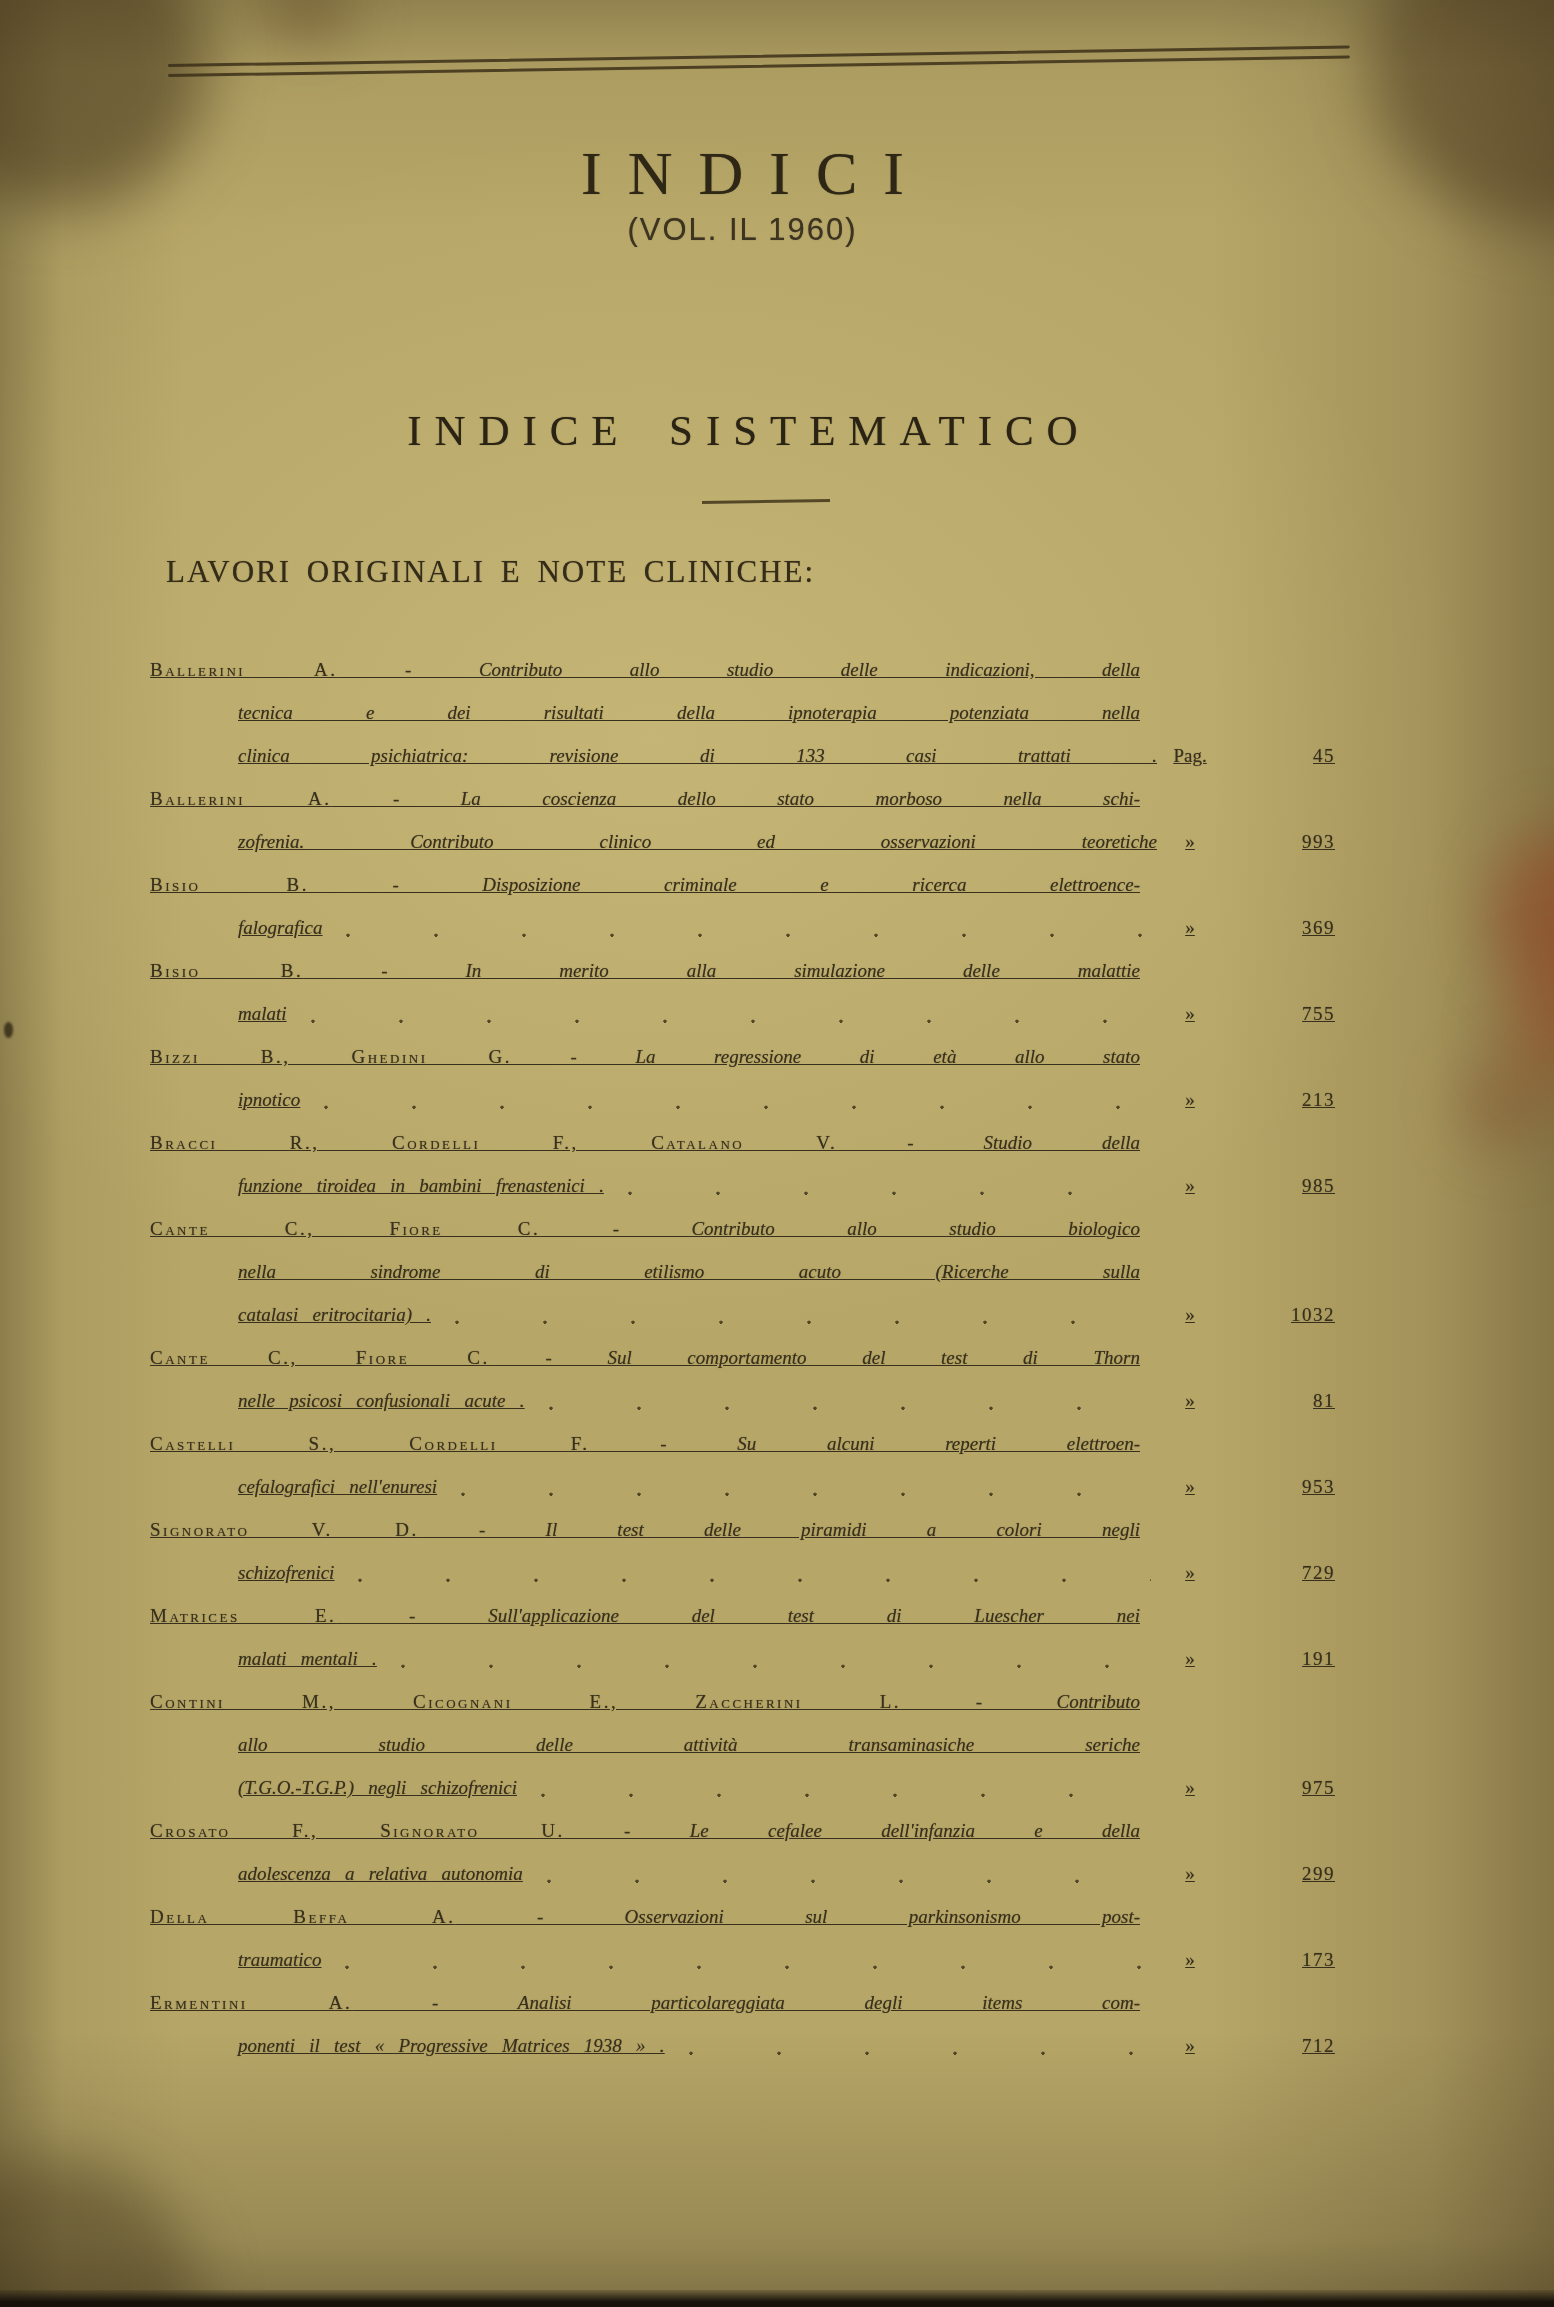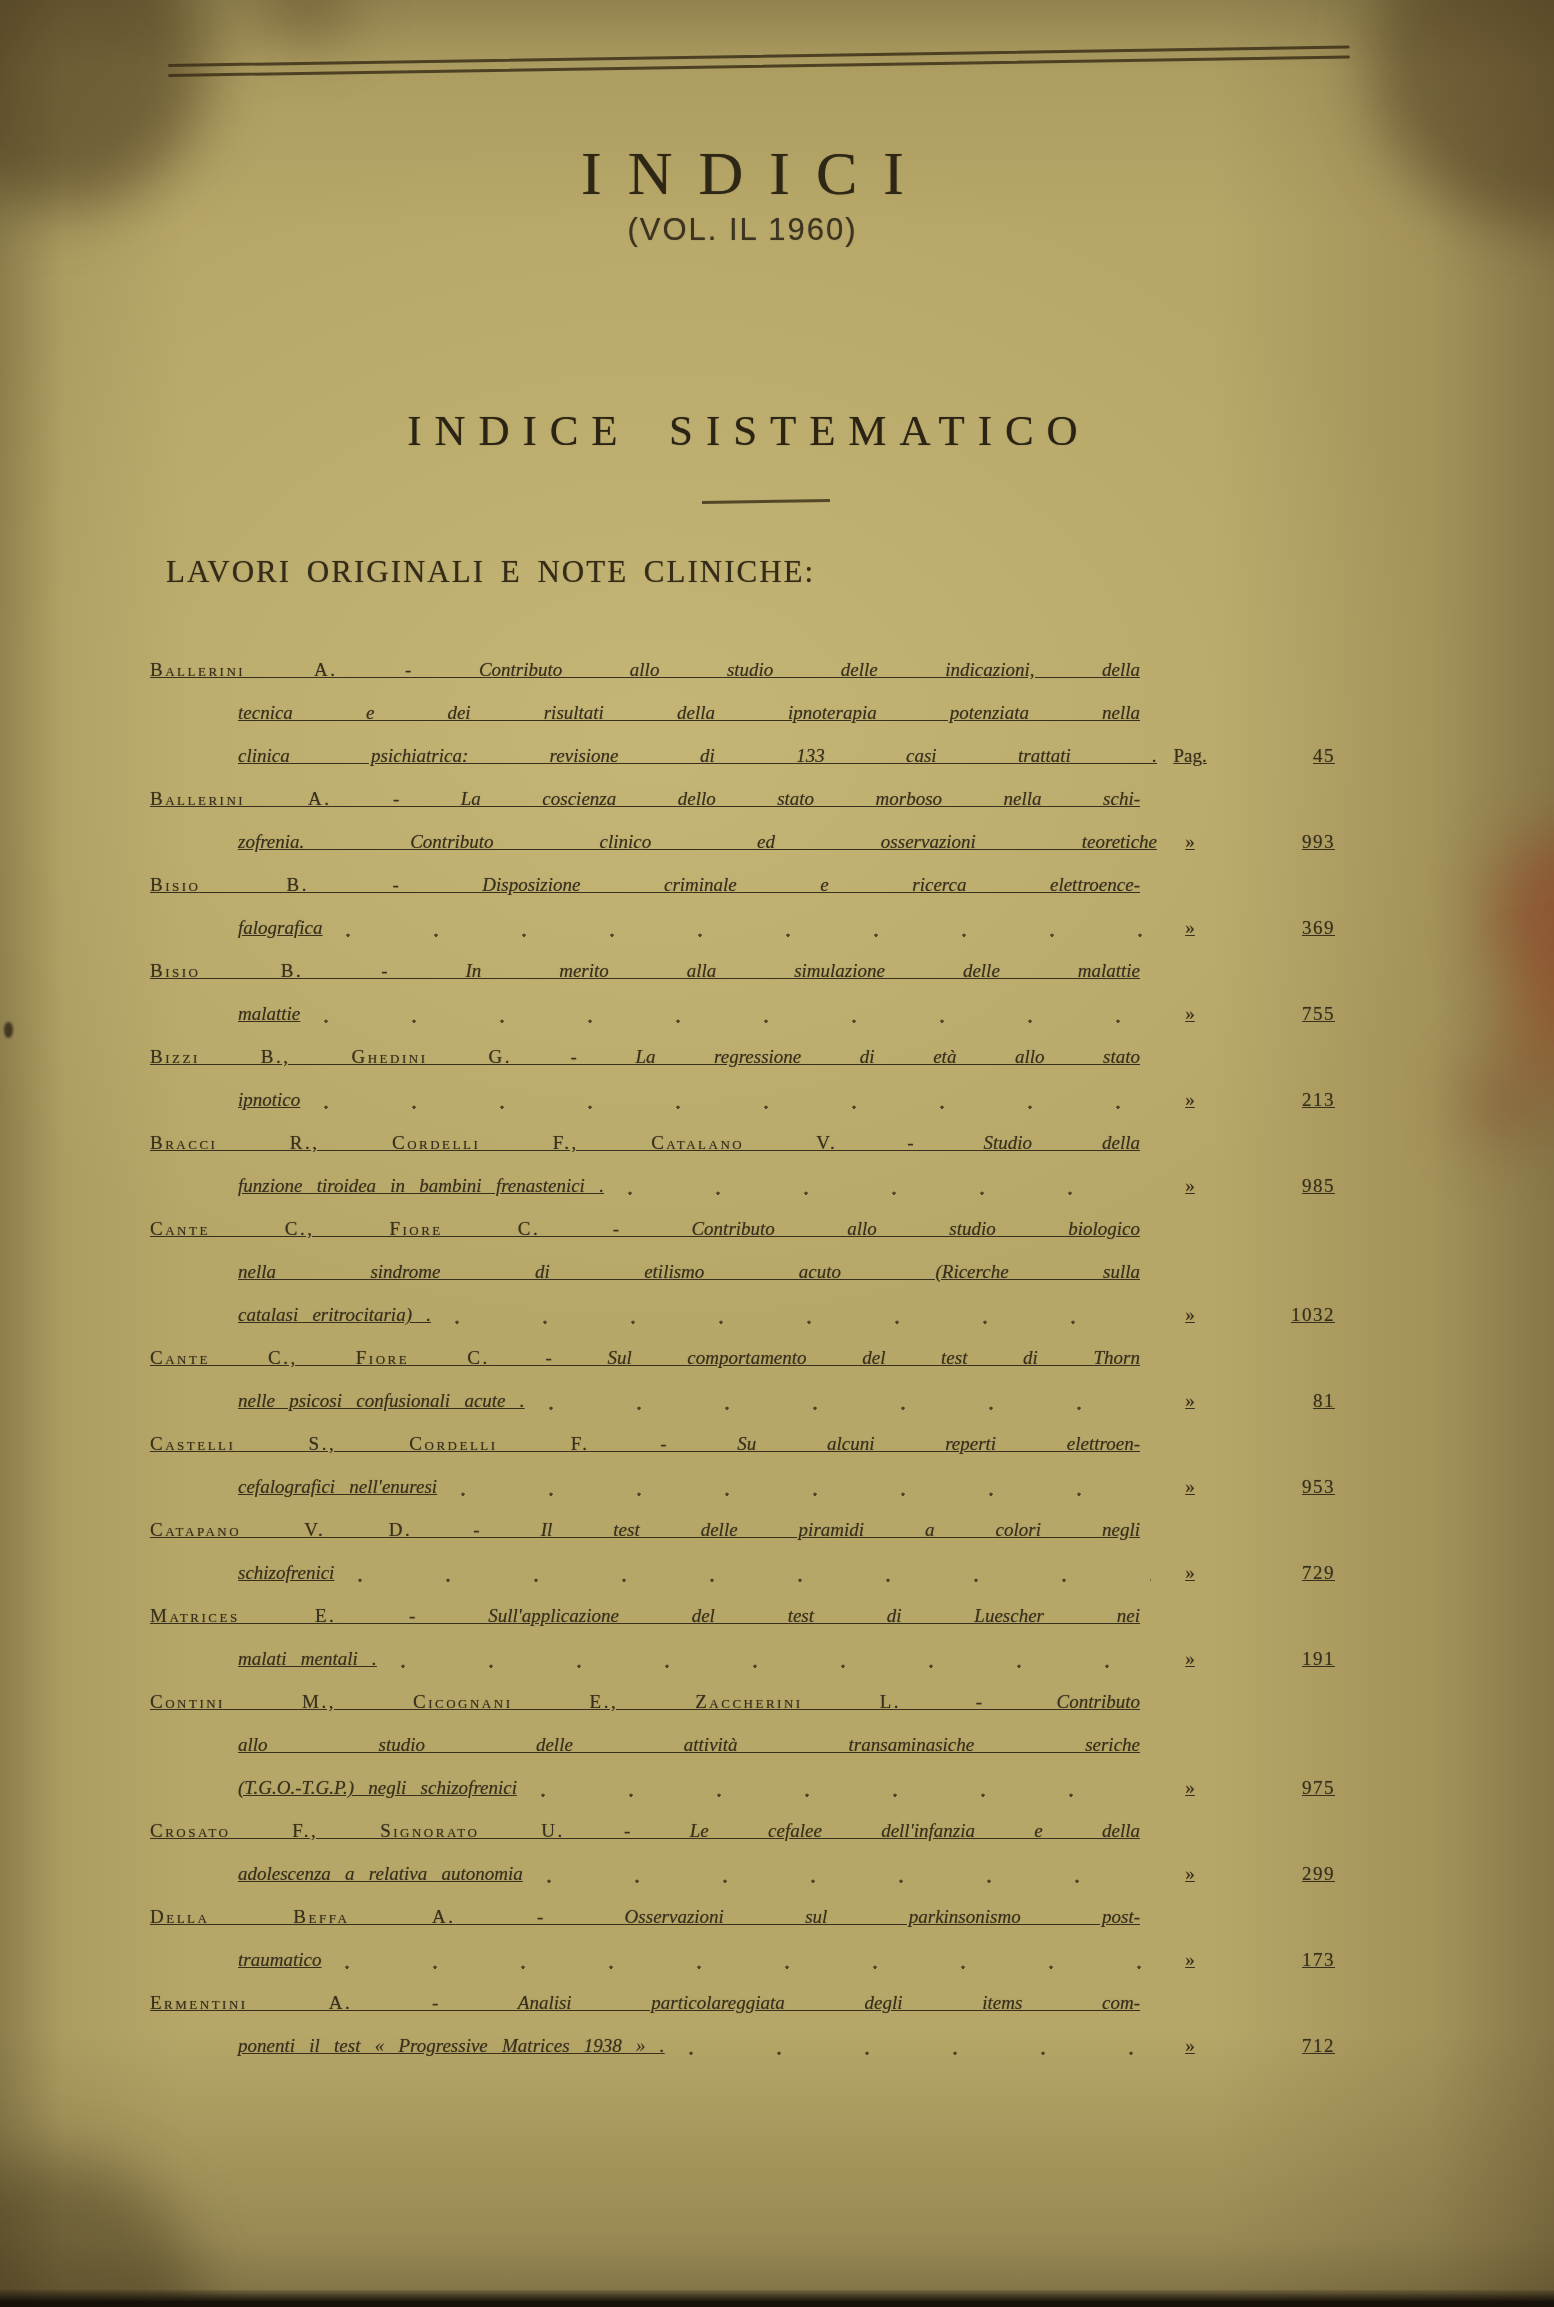--- a/index.html
+++ b/index.html
@@ -123,21 +123,21 @@
           <span class="dots"></span>
           <span class="ref">»</span>
           <span class="num">369</span>
         </div>
       </div>
       <div class="entry">
         <div class="line first">
           <span class="line-text"><span class="authors">Bisio B.</span> - In merito alla simulazione delle malattie</span>
         </div>
         <div class="line cont has-dots">
-          <span class="line-text">malattie</span>
+          <span class="line-text">malati</span>
           <span class="dots"></span>
           <span class="ref">»</span>
           <span class="num">755</span>
         </div>
       </div>
       <div class="entry">
         <div class="line first">
           <span class="line-text"><span class="authors">Bizzi B., Ghedini G.</span> - La regressione di età allo stato</span>
         </div>
         <div class="line cont has-dots">
@@ -189,21 +189,21 @@
         </div>
         <div class="line cont has-dots">
           <span class="line-text">cefalografici nell'enuresi</span>
           <span class="dots"></span>
           <span class="ref">»</span>
           <span class="num">953</span>
         </div>
       </div>
       <div class="entry">
         <div class="line first">
-          <span class="line-text"><span class="authors">Catapano V. D.</span> - Il test delle piramidi a colori negli</span>
+          <span class="line-text"><span class="authors">Signorato V. D.</span> - Il test delle piramidi a colori negli</span>
         </div>
         <div class="line cont has-dots">
           <span class="line-text">schizofrenici</span>
           <span class="dots"></span>
           <span class="ref">»</span>
           <span class="num">729</span>
         </div>
       </div>
       <div class="entry">
         <div class="line first">

